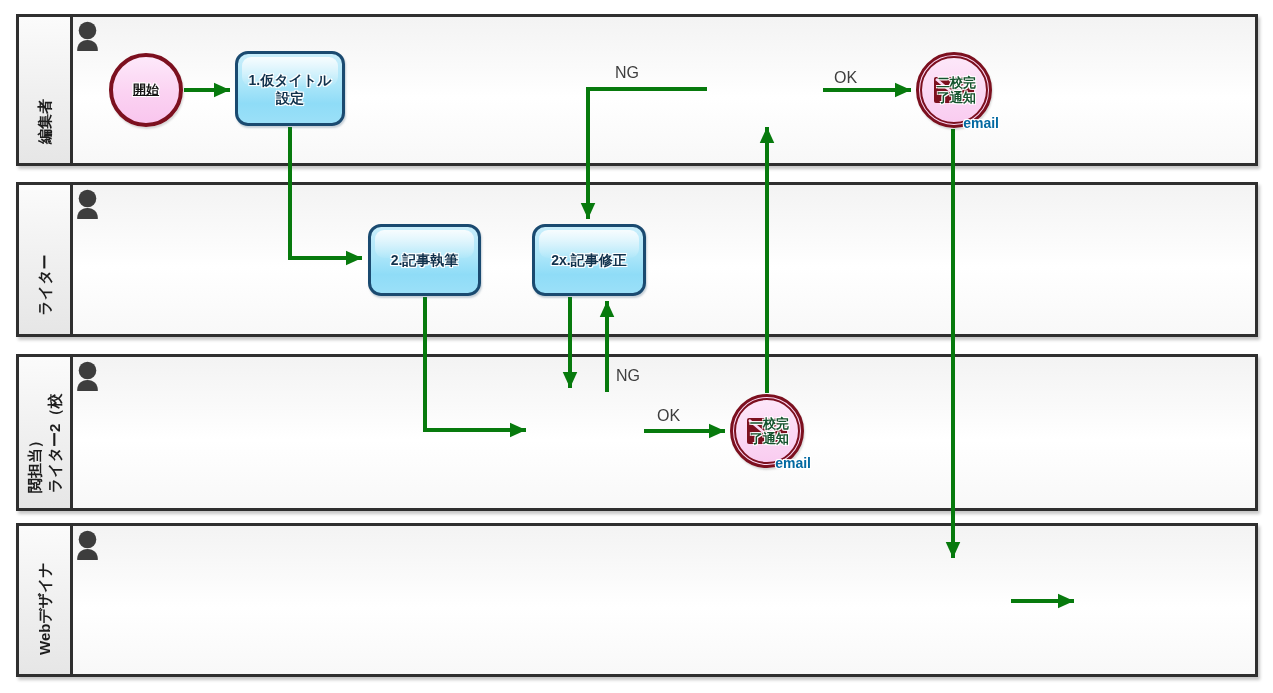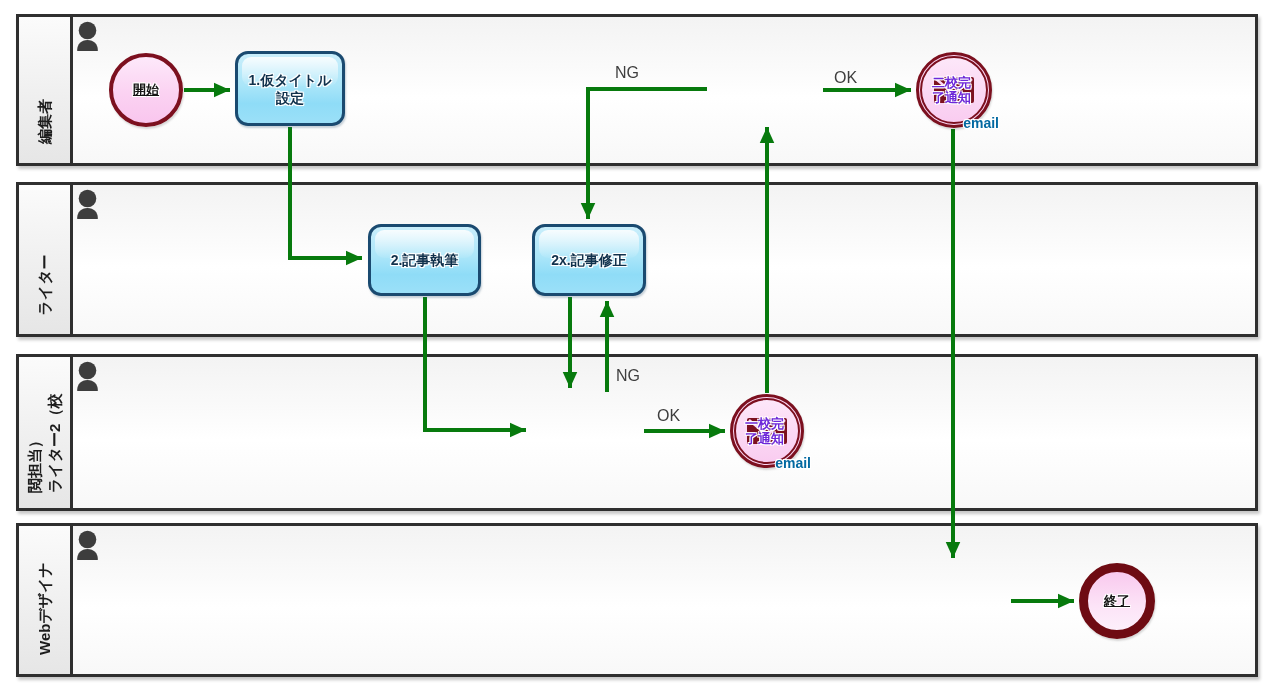--- a/index.html
+++ b/index.html
@@ -43,21 +43,21 @@
         box-shadow:1px 2px 2px rgba(0,0,0,0.15);}
   .ev-label{font-weight:bold;font-size:13px;color:#141414;
         text-shadow:-1px -1px 0 #fff,1px -1px 0 #fff,-1px 1px 0 #fff,1px 1px 0 #fff;text-decoration:underline;}
 
   .event-mail{position:absolute;border:3px solid #7c101f;border-radius:50%;
         background:#fbd6f3;box-shadow:1px 2px 2px rgba(0,0,0,0.15);}
   .event-mail .inner-ring{position:absolute;inset:1px;border:2px solid #7c101f;border-radius:50%;
         background:linear-gradient(180deg,#fde7f9 0%,#f9ccf0 100%);}
   .event-mail .envelope{position:absolute;left:50%;top:50%;transform:translate(-50%,-50%);}
   .event-mail .mlabel{position:absolute;left:50%;top:50%;transform:translate(-50%,-50%);
-        width:44px;font-weight:bold;font-size:13px;line-height:15px;color:#6d28d9;text-align:left;
+        width:44px;font-weight:bold;font-size:13px;line-height:15px;color:#14532d;text-align:right;
         text-shadow:-1px -1px 0 #fff,1px -1px 0 #fff,-1px 1px 0 #fff,1px 1px 0 #fff;}
   .event-mail .badge{position:absolute;right:-10px;bottom:-6px;font-weight:bold;font-size:14px;
         color:#0369a1;
         text-shadow:-1px -1px 0 #fff,1px -1px 0 #fff,-1px 1px 0 #fff,1px 1px 0 #fff;}
 
   
   #edges{position:absolute;left:0;top:0;pointer-events:none;}
   .edge{stroke:var(--arrow,#077a0d);stroke-width:4;fill:none;}
   .arrowhead{fill:var(--arrow,#077a0d);}
   .edge-label{position:absolute;font-size:16px;color:#3e3e3e;}
@@ -180,17 +180,14 @@
     <div class="inner-ring"></div>
     <svg class="envelope" width="42" height="30" viewBox="0 0 42 30">
       <rect x="1" y="2" width="40" height="26" rx="2" fill="#7c101f"></rect>
       <path d="M3,4 L21,19 L39,4" fill="none" stroke="#fbd6f3" stroke-width="2.5"></path>
     </svg>
     <span class="mlabel">一校完了通知</span>
     <span class="badge">email</span>
   </div>
 
 
-  <div class="event-end" style="left:1079px;top:563px;width:58px;height:58px;">
-    <span class="ev-label">終了</span>
-  </div>
 
 </div>
 
 </body></html>

